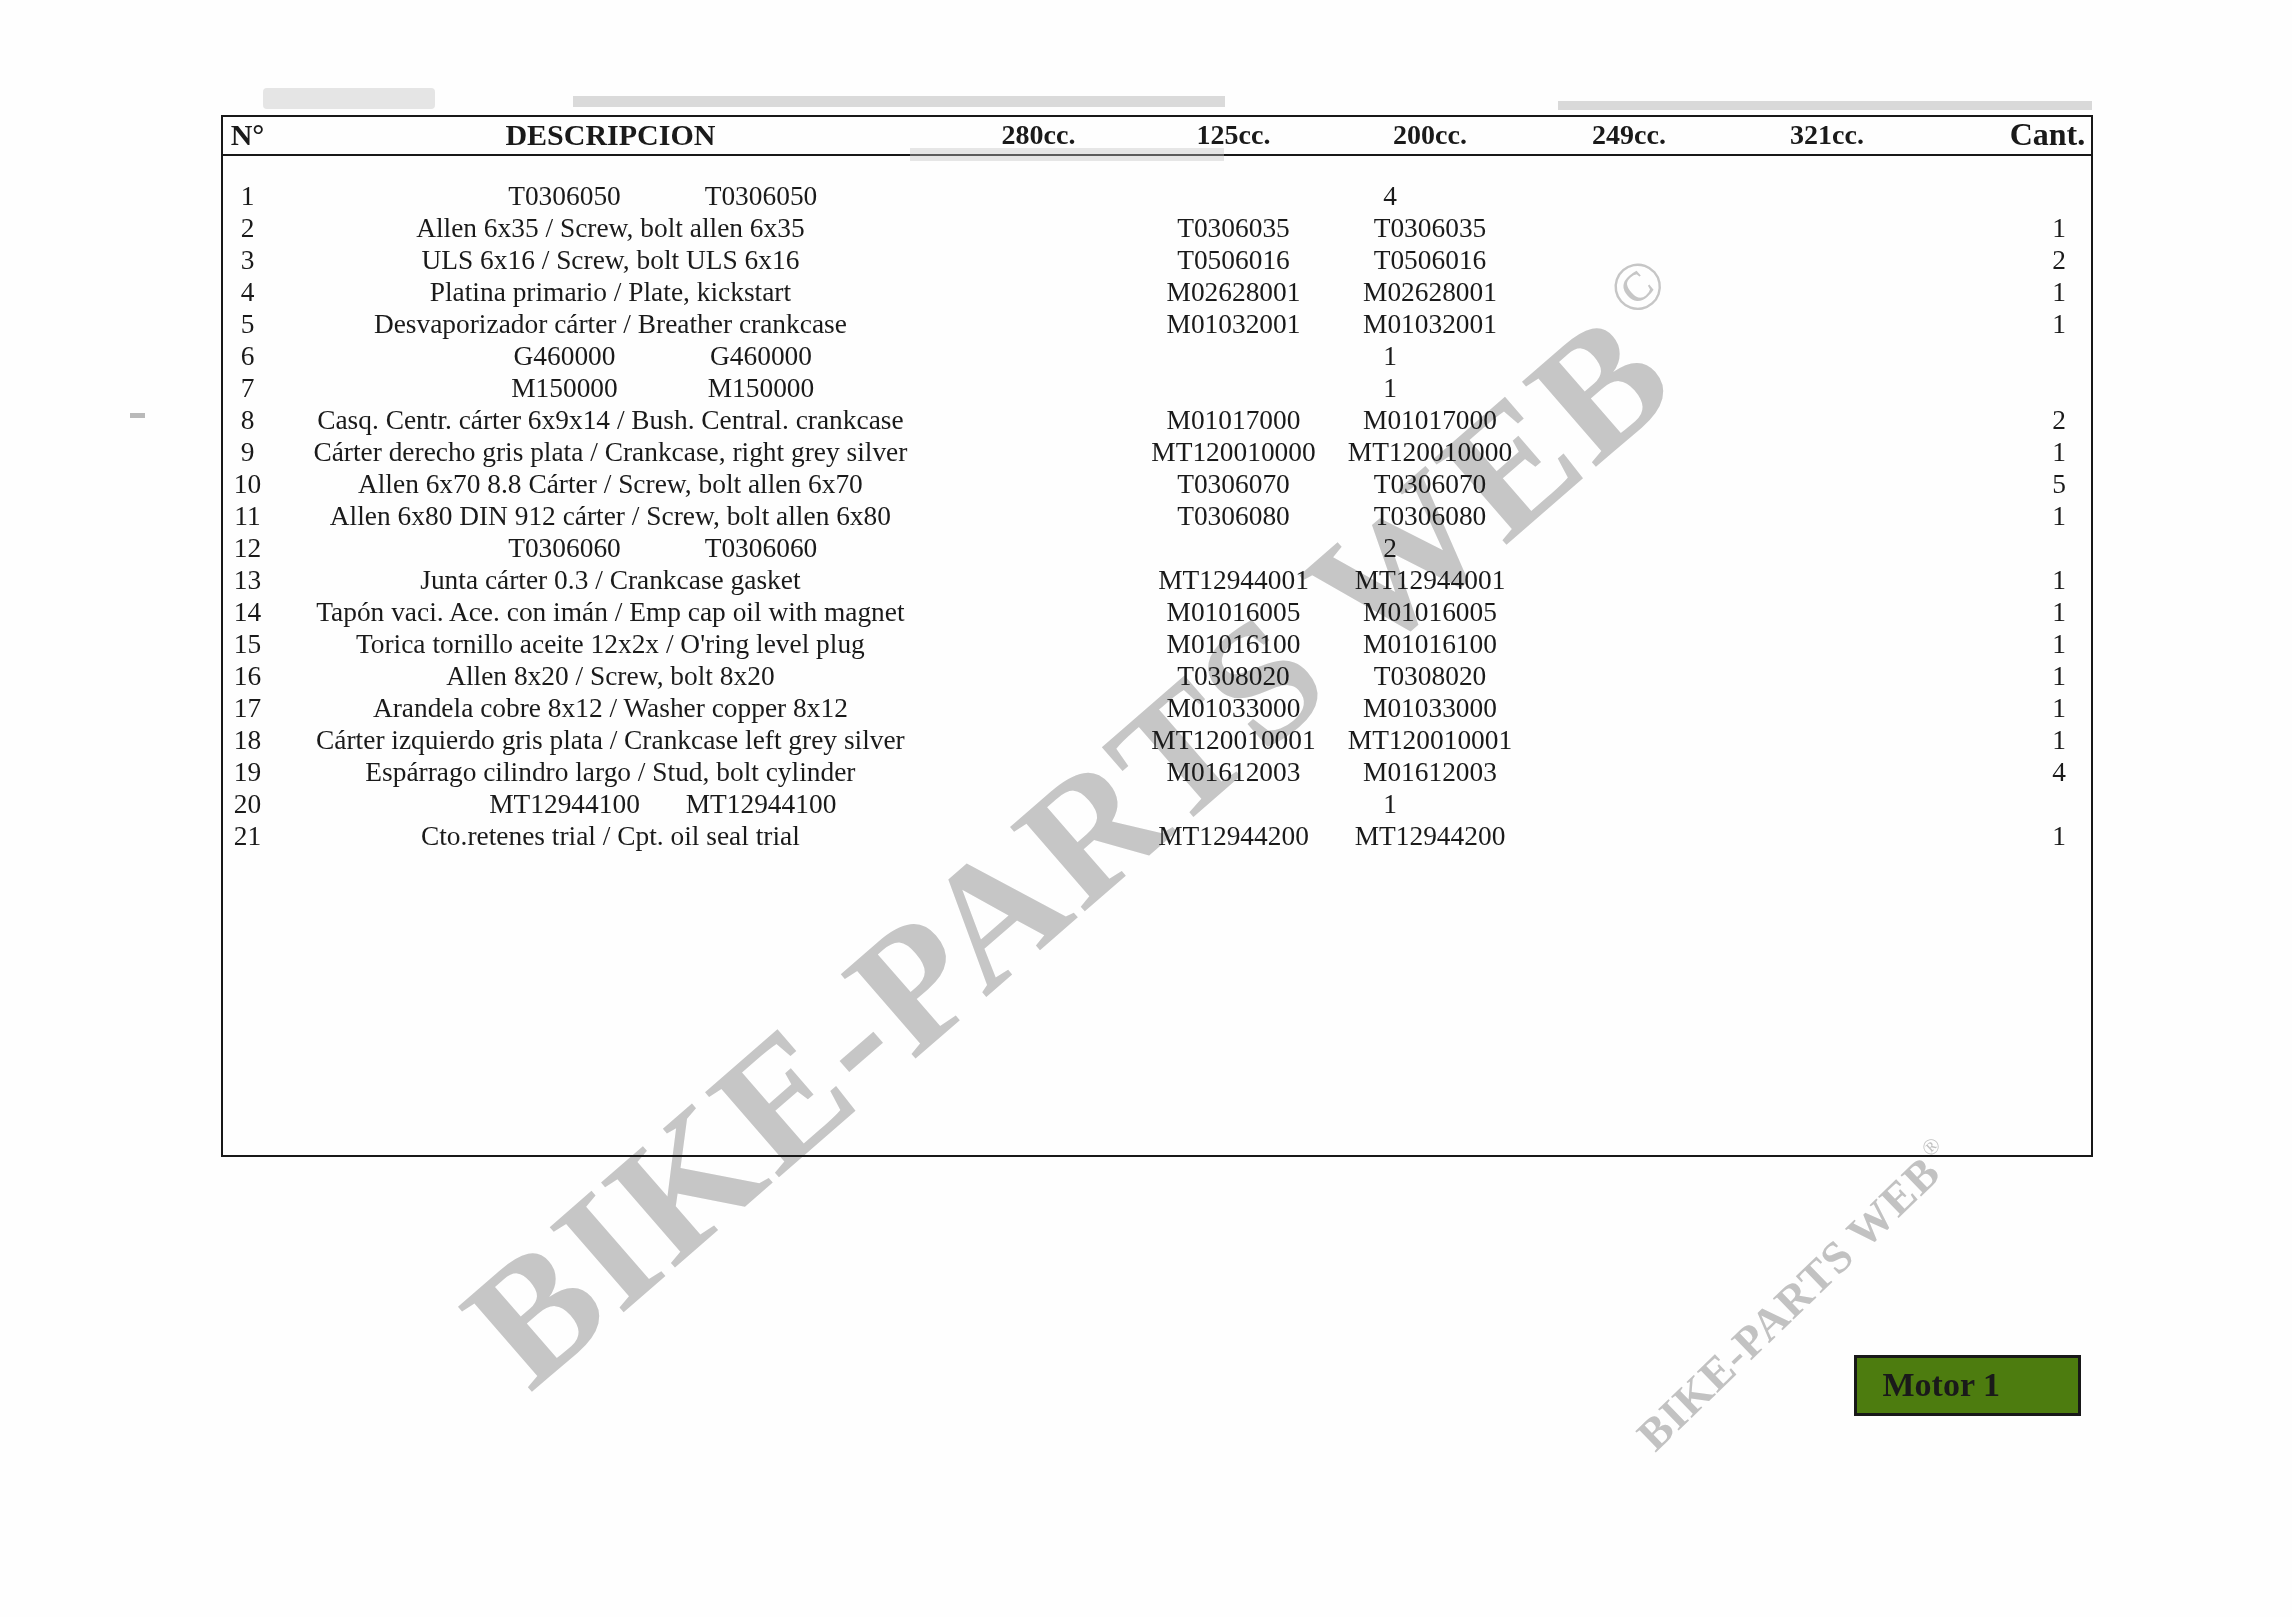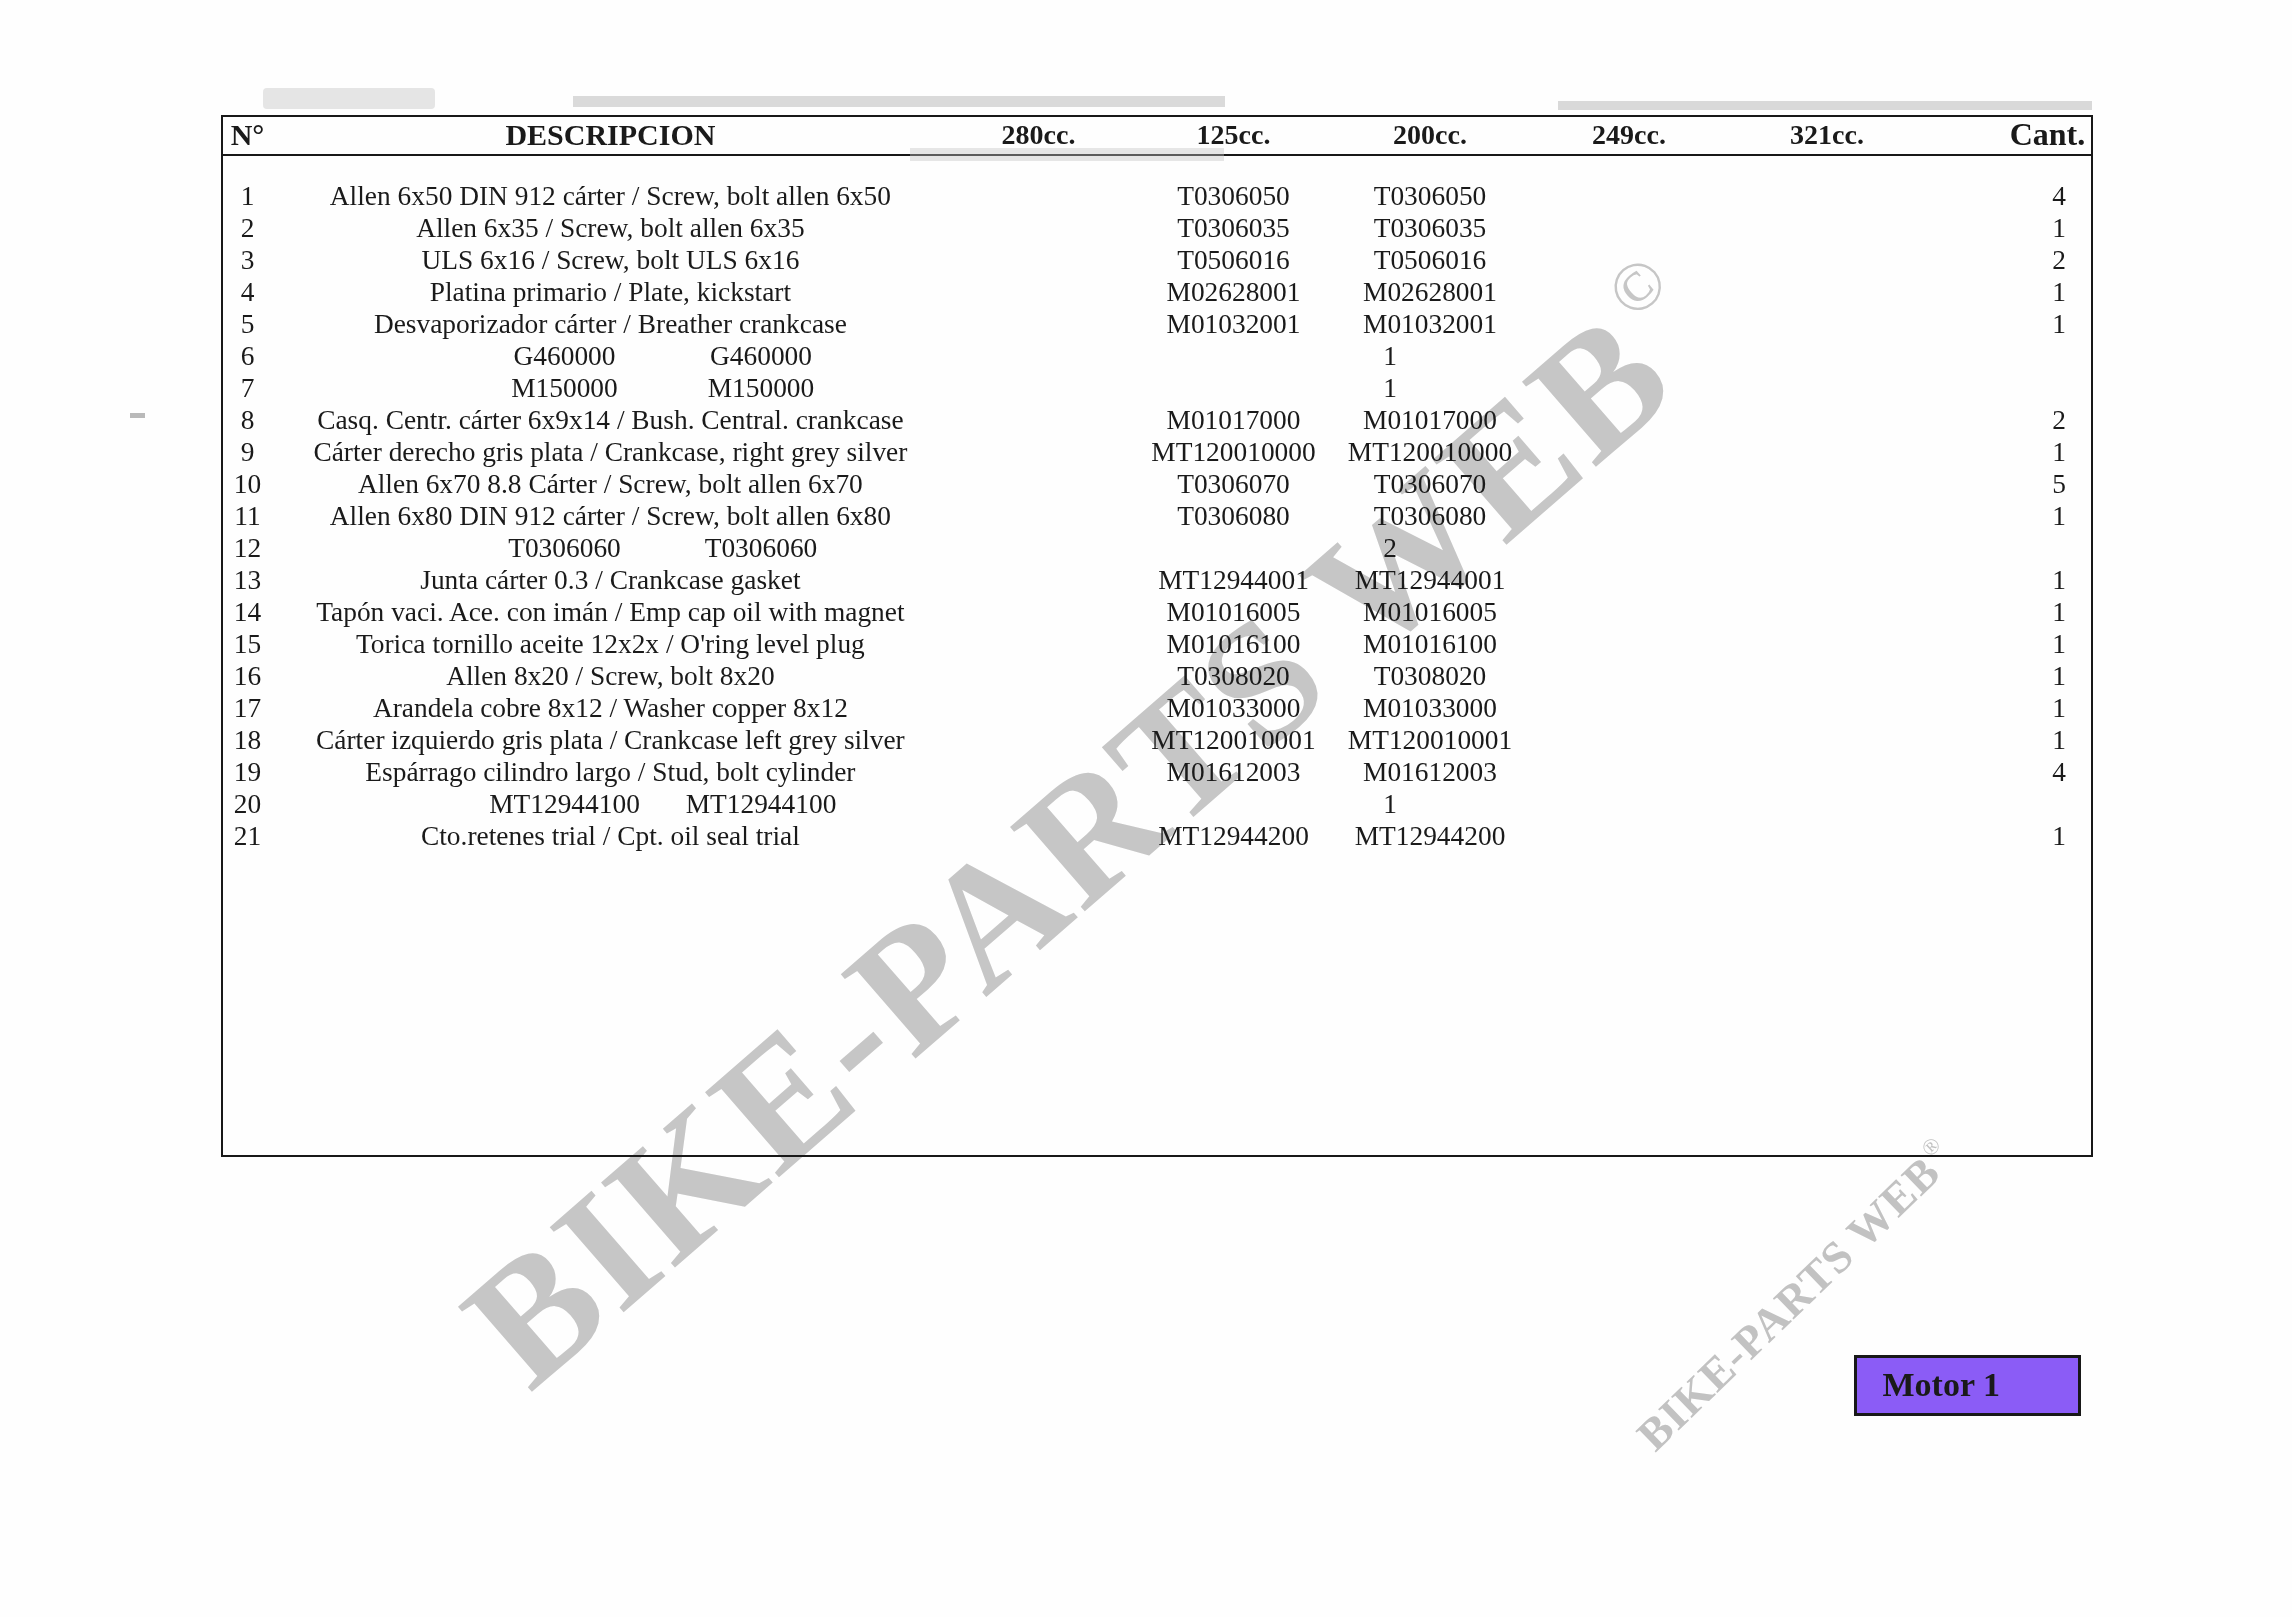--- a/index.html
+++ b/index.html
@@ -96,21 +96,21 @@
   .header-row .c2,.header-row .c3,.header-row .c4,.header-row .c5,.header-row .c6{font-size:28px;}
   .header-row .c7{padding-right:9.8px;font-size:32px;}
 
   
   .motor-box{
     position:absolute;
     left:1854px;top:1355px;
     width:227px;height:61px;
     border:3.9px solid #181818;
     z-index:1;
-    background:#8b5cf6;
+    background:#4d7c0f;
   }
   .motor-box span{
     display:block;
     padding-left:25.5px;
     font-size:34px;
     font-weight:bold;
     line-height:53px;
   }
 </style>
 </head>
@@ -139,21 +139,20 @@
       <div class="hcell c2">280cc.</div>
       <div class="hcell c3">125cc.</div>
       <div class="hcell c4">200cc.</div>
       <div class="hcell c5">249cc.</div>
       <div class="hcell c6">321cc.</div>
       <div class="hcell c7">Cant.</div>
     </div>
     <div class="tbody">
         <div class="row">
           <div class="cell c0">1</div>
-          <div class="cell c1">Allen 6x50 DIN 912 cárter / Screw, bolt allen 6x50</div>
           <div class="cell c2"></div>
           <div class="cell c3">T0306050</div>
           <div class="cell c4">T0306050</div>
           <div class="cell c5"></div>
           <div class="cell c6"></div>
           <div class="cell c7">4</div>
         </div>
         <div class="row">
           <div class="cell c0">2</div>
           <div class="cell c1">Allen 6x35 / Screw, bolt allen 6x35</div>

